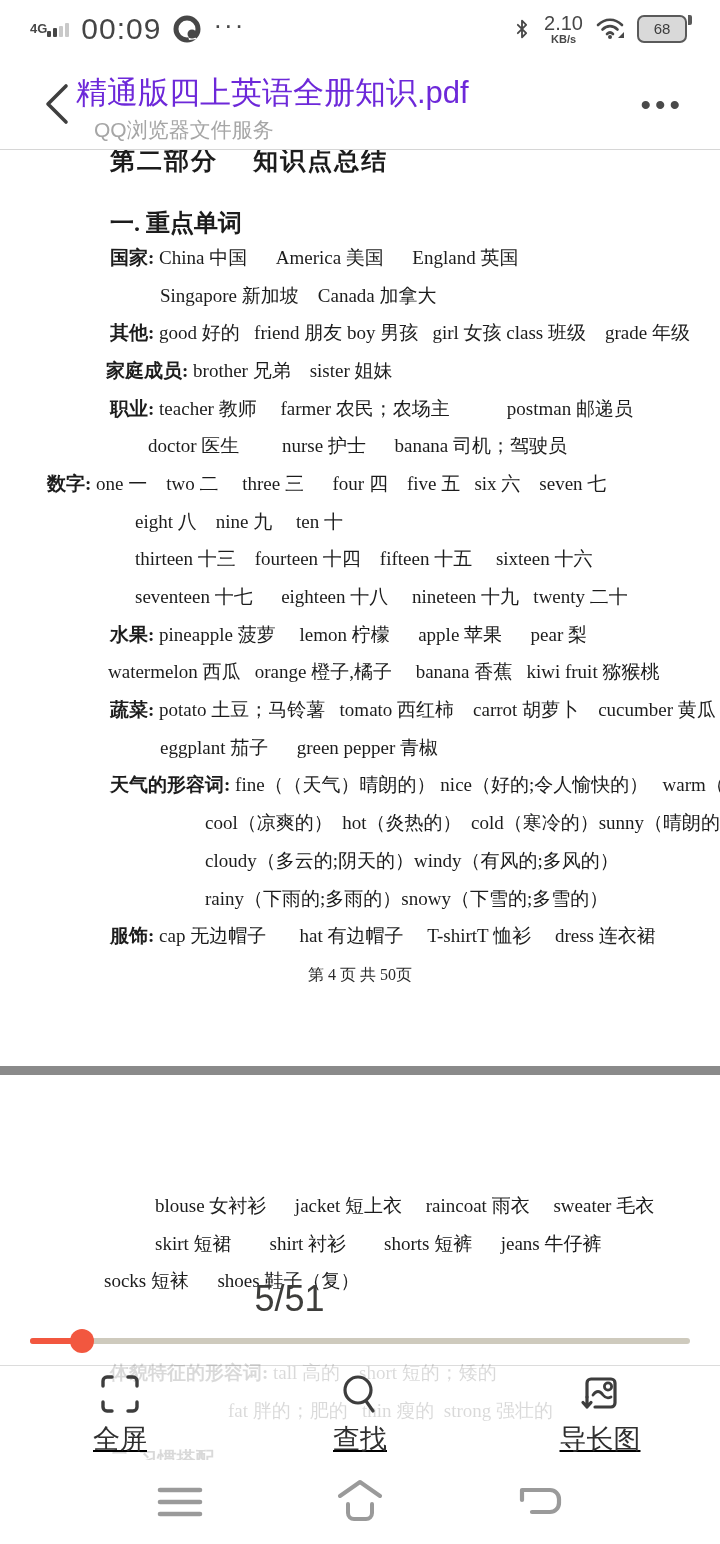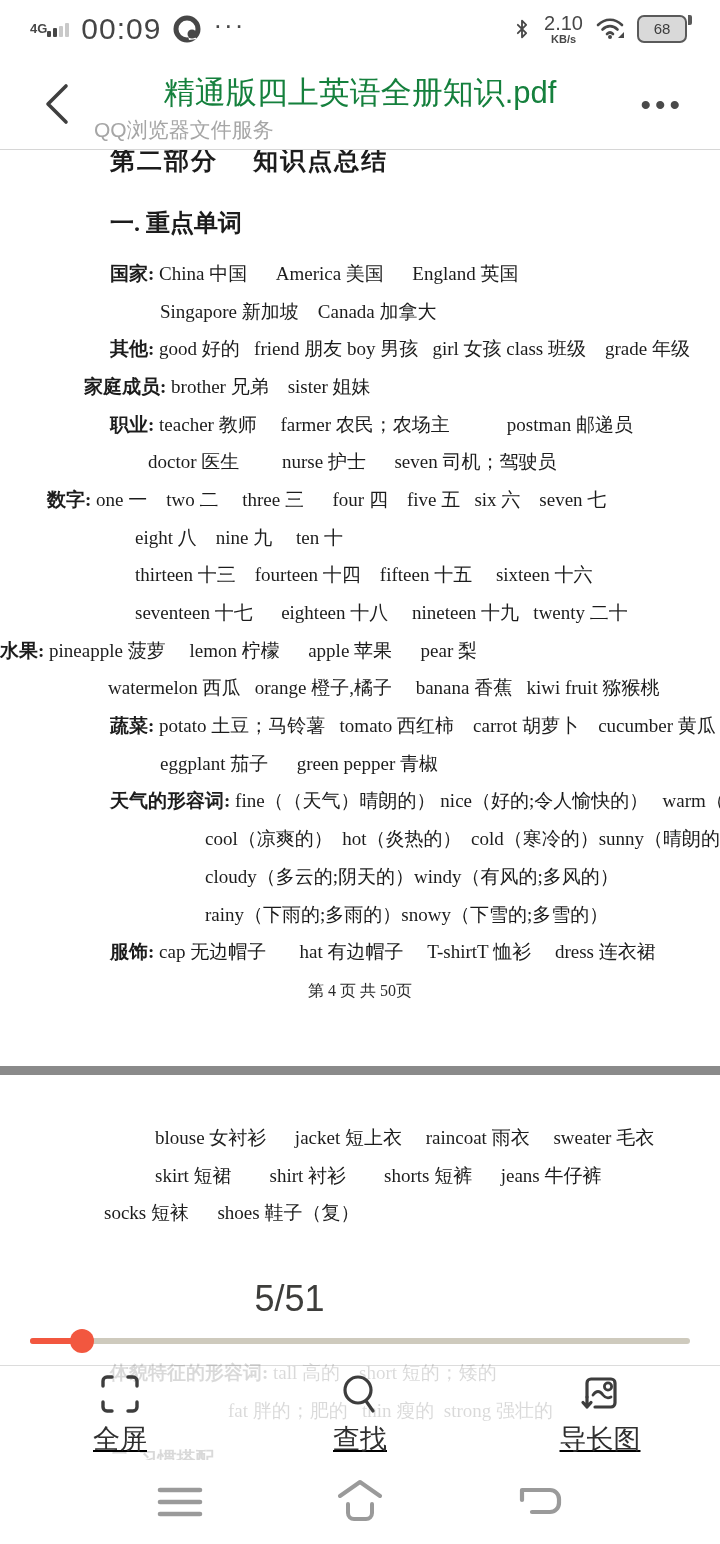--- a/index.html
+++ b/index.html
@@ -24,36 +24,36 @@
   .sb-dots{font-size:26px;color:#474747;letter-spacing:2px;line-height:0.5;padding-bottom:8px;}
   .speed{display:flex;flex-direction:column;align-items:center;line-height:1.05;color:#474747;}
   .speed .v{font-size:20px;}
   .speed .u{font-size:11px;font-weight:bold;}
   .battery{position:relative;display:flex;align-items:flex-start;}
   .bat-body{width:46px;height:24px;border:2px solid #5a5a5a;border-radius:7px;background:#d9d9d9;display:flex;align-items:center;justify-content:center;font-size:15px;color:#3c3c3c;}
   .bat-nub{width:4px;height:10px;background:#5a5a5a;border-radius:0 2px 2px 0;margin-left:1px;}
   
   .app-header{position:absolute;left:0;top:58px;width:720px;height:92px;background:#ffffff;z-index:20;border-bottom:1px solid #d6d6d6;box-sizing:border-box;}
   .hdr-back{position:absolute;left:40px;top:24px;width:34px;height:44px;}
-  .hdr-title{position:absolute;left:100px;top:14px;width:520px;font-size:31px;color:#15803d;white-space:nowrap;text-align:center;}
+  .hdr-title{position:absolute;left:76px;top:14px;width:520px;font-size:31px;color:#6d28d9;white-space:nowrap;}
   .hdr-sub{position:absolute;left:94px;top:58px;font-size:21px;color:#a6a6a6;}
   .hdr-menu{position:absolute;right:36px;top:30px;font-size:30px;color:#4a4a4a;letter-spacing:4px;}
   
   .pdf-area{position:absolute;left:0;top:150px;width:720px;height:916px;background:#ffffff;overflow:hidden;font-family:"Liberation Serif","DejaVu Serif",serif;color:#1c1c1c;}
   .pdf-h1{margin:-6px 0 0 110px;font-size:25px;font-weight:700;letter-spacing:2px;white-space:pre;}
   .pdf-h2{margin:30px 0 0 110px;font-size:24px;font-weight:700;white-space:pre;}
-  .plines{margin-top:16px;}
+  .plines{}
   .pline{height:37.7px;display:flex;align-items:center;font-size:19px;white-space:pre;}
   .plabel{font-weight:700;}
   .pfooter{margin-top:10px;text-align:center;font-size:16px;color:#2a2a2a;}
   
   .page-sep{position:absolute;left:0;top:1066px;width:720px;height:9px;background:#8a8a8a;}
   
   .pdf-area2{position:absolute;left:0;top:1075px;width:720px;height:254px;background:#ffffff;overflow:hidden;font-family:"Liberation Serif","DejaVu Serif",serif;color:#1c1c1c;}
-  .plines2{margin-top:44px;}
+  .plines2{margin-top:112px;}
   .page-indicator{position:absolute;left:0;top:1278px;width:579px;text-align:center;font-size:36px;color:#3d3d3b;font-family:"Liberation Sans","DejaVu Sans",sans-serif;}
   
   .slider{position:absolute;left:0;top:1328px;width:720px;height:26px;}
   .sl-track{position:absolute;left:30px;top:10px;width:660px;height:6px;border-radius:3px;background:#cecabd;}
   .sl-fill{position:absolute;left:30px;top:10px;width:52px;height:6px;border-radius:3px;}
   .sl-thumb{position:absolute;left:70px;top:1px;width:24px;height:24px;border-radius:50%;}
   
   .toolbar{position:absolute;left:0;top:1365px;width:720px;height:95px;background:rgba(255,255,255,0.88);border-top:1px solid #dcdcdc;box-sizing:border-box;}
   .faint{position:absolute;left:0;width:720px;opacity:0.16;font-family:"Liberation Serif","DejaVu Serif",serif;font-size:19px;color:#1c1c1c;white-space:pre;z-index:0;}
   .faint .plabel{font-weight:700;}
@@ -119,28 +119,28 @@
   <div class="hdr-menu">•••</div>
 </div>
 
 <div class="pdf-area">
   <div class="pdf-h1">第二部分　 知识点总结</div>
   <div class="pdf-h2">一. 重点单词</div>
   <div class="plines">
     <div class="pline" style="padding-left:110px"><span class="plabel">国家:</span><span> China 中国      America 美国      England 英国</span></div>
     <div class="pline" style="padding-left:160px"><span class="plabel"></span><span>Singapore 新加坡    Canada 加拿大</span></div>
     <div class="pline" style="padding-left:110px"><span class="plabel">其他:</span><span> good 好的   friend 朋友 boy 男孩   girl 女孩 class 班级    grade 年级</span></div>
-    <div class="pline" style="padding-left:84px"><span class="plabel">家庭成员:</span><span> brother 兄弟    sister 姐妹</span></div>
+    <div class="pline" style="padding-left:106px"><span class="plabel">家庭成员:</span><span> brother 兄弟    sister 姐妹</span></div>
     <div class="pline" style="padding-left:110px"><span class="plabel">职业:</span><span> teacher 教师     farmer 农民；农场主            postman 邮递员</span></div>
-    <div class="pline" style="padding-left:148px"><span class="plabel"></span><span>doctor 医生         nurse 护士      seven 司机；驾驶员</span></div>
+    <div class="pline" style="padding-left:148px"><span class="plabel"></span><span>doctor 医生         nurse 护士      banana 司机；驾驶员</span></div>
     <div class="pline" style="padding-left:47px"><span class="plabel">数字:</span><span> one 一    two 二     three 三      four 四    five 五   six 六    seven 七</span></div>
     <div class="pline" style="padding-left:135px"><span class="plabel"></span><span>eight 八    nine 九     ten 十</span></div>
     <div class="pline" style="padding-left:135px"><span class="plabel"></span><span>thirteen 十三    fourteen 十四    fifteen 十五     sixteen 十六</span></div>
     <div class="pline" style="padding-left:135px"><span class="plabel"></span><span>seventeen 十七      eighteen 十八     nineteen 十九   twenty 二十</span></div>
-    <div class="pline" style=""><span class="plabel">水果:</span><span> pineapple 菠萝     lemon 柠檬      apple 苹果      pear 梨</span></div>
+    <div class="pline" style="padding-left:110px"><span class="plabel">水果:</span><span> pineapple 菠萝     lemon 柠檬      apple 苹果      pear 梨</span></div>
     <div class="pline" style="padding-left:108px"><span class="plabel"></span><span>watermelon 西瓜   orange 橙子,橘子     banana 香蕉   kiwi fruit 猕猴桃</span></div>
     <div class="pline" style="padding-left:110px"><span class="plabel">蔬菜:</span><span> potato 土豆；马铃薯   tomato 西红柿    carrot 胡萝卜    cucumber 黄瓜</span></div>
     <div class="pline" style="padding-left:160px"><span class="plabel"></span><span>eggplant 茄子      green pepper 青椒</span></div>
     <div class="pline" style="padding-left:110px"><span class="plabel">天气的形容词:</span><span> fine（（天气）晴朗的） nice（好的;令人愉快的）   warm（温暖的）</span></div>
     <div class="pline" style="padding-left:205px"><span class="plabel"></span><span>cool（凉爽的）  hot（炎热的）  cold（寒冷的）sunny（晴朗的）</span></div>
     <div class="pline" style="padding-left:205px"><span class="plabel"></span><span>cloudy（多云的;阴天的）windy（有风的;多风的）</span></div>
     <div class="pline" style="padding-left:205px"><span class="plabel"></span><span>rainy（下雨的;多雨的）snowy（下雪的;多雪的）</span></div>
     <div class="pline" style="padding-left:110px"><span class="plabel">服饰:</span><span> cap 无边帽子       hat 有边帽子     T-shirtT 恤衫     dress 连衣裙</span></div>
   </div>
   <div class="pfooter">第 4 页 共 50页</div>

